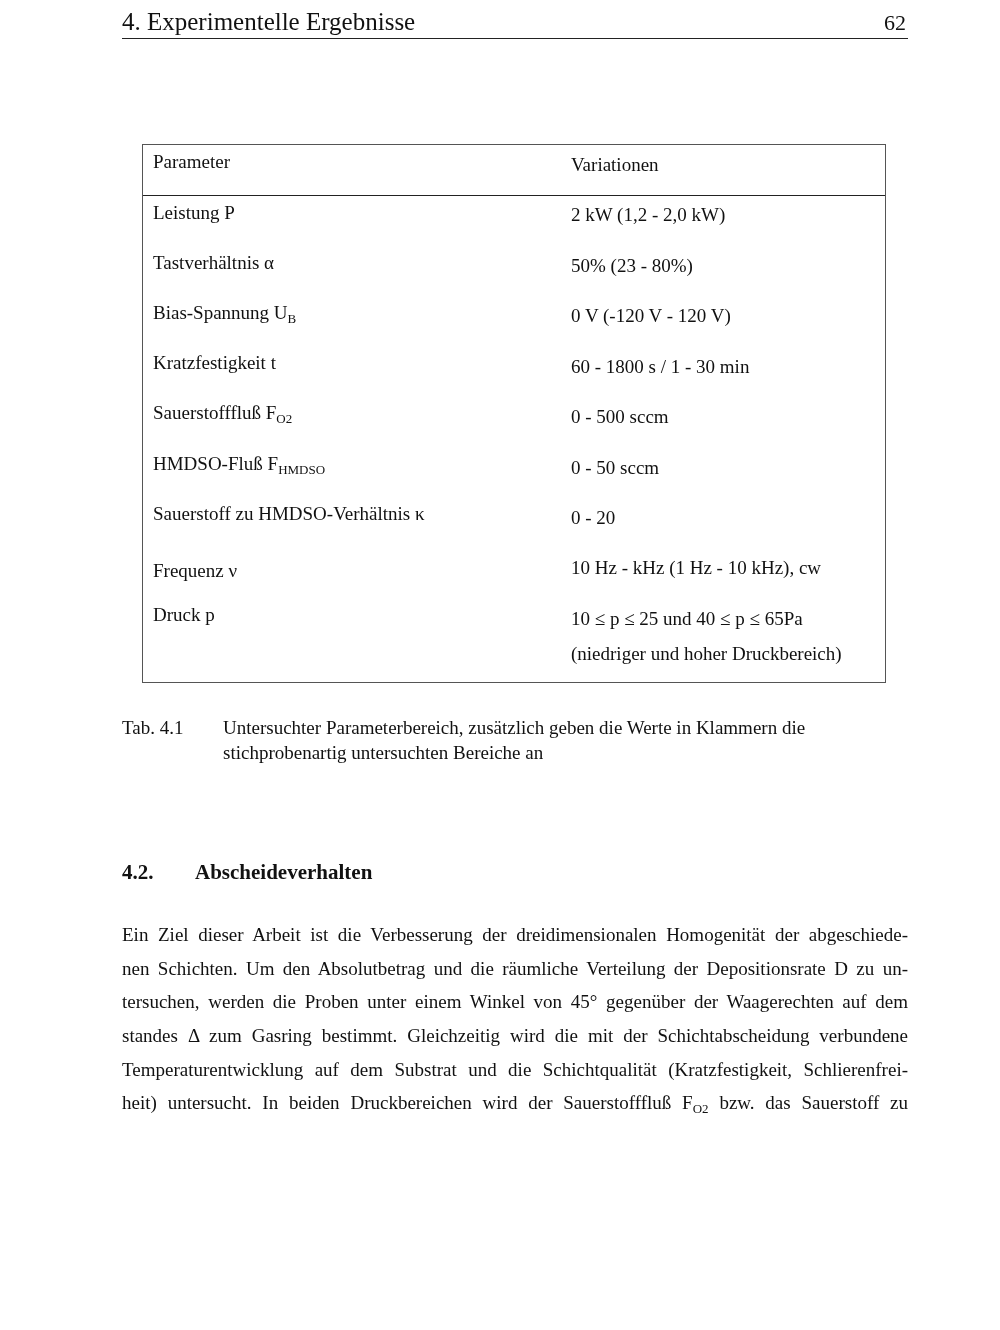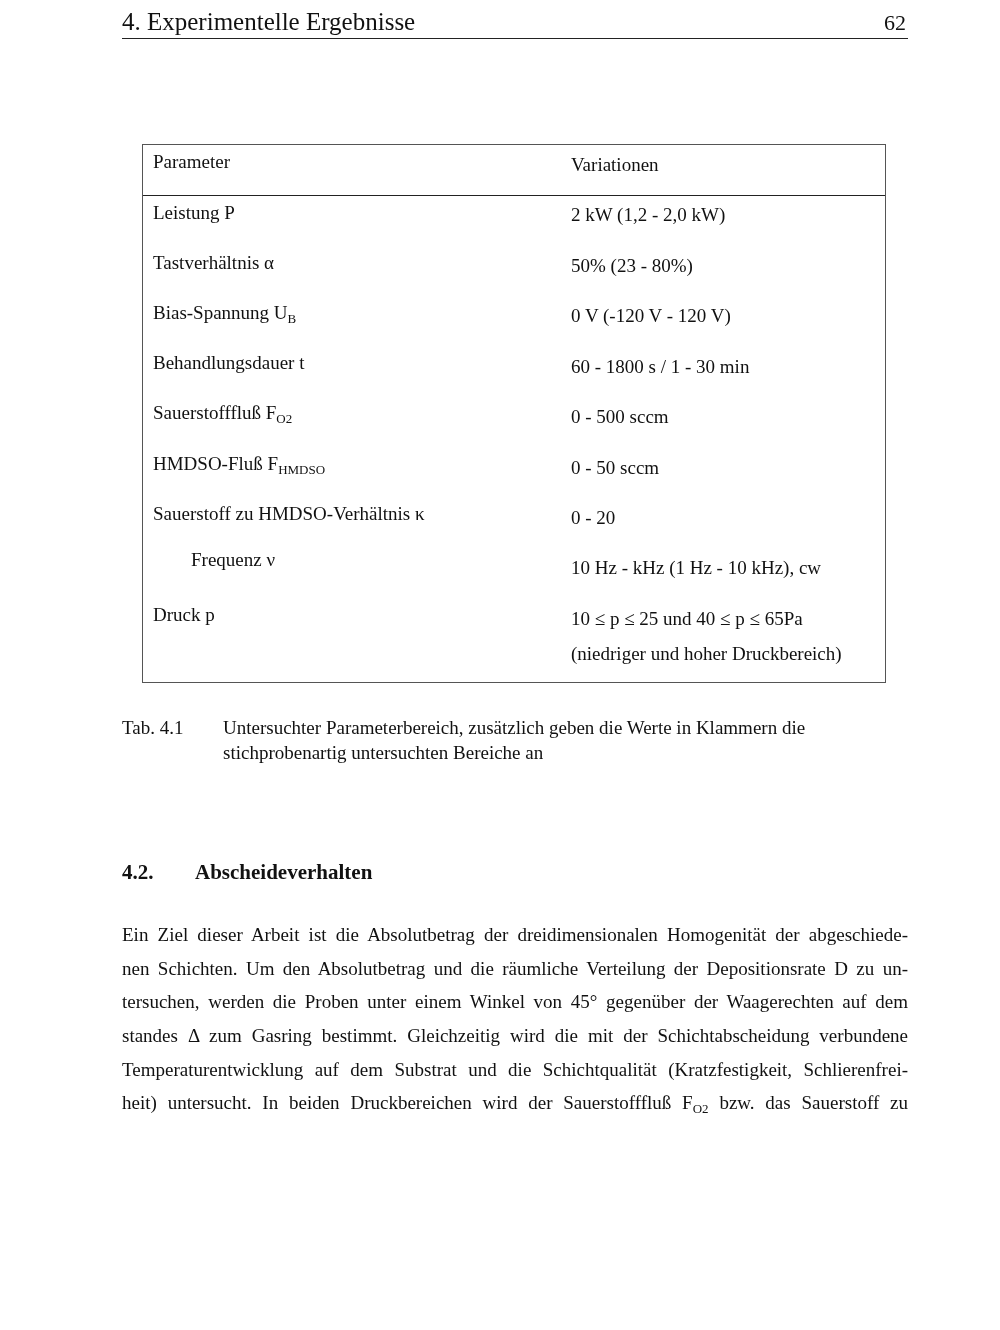--- a/index.html
+++ b/index.html
@@ -138,56 +138,56 @@
   </div>
   <div>
     <span class="cell col-param" style="top:107px;"><span>Tastverhältnis α</span></span>
     <span class="cell col-var" style="top:110px;">50% (23 - 80%)</span>
   </div>
   <div>
     <span class="cell col-param" style="top:157px;"><span>Bias-Spannung U</span><sub>B</sub></span>
     <span class="cell col-var" style="top:160px;">0 V (-120 V - 120 V)</span>
   </div>
   <div>
-    <span class="cell col-param" style="top:207px;"><span>Behandlungsdauer t</span></span>
+    <span class="cell col-param" style="top:207px;"><span>Kratzfestigkeit t</span></span>
     <span class="cell col-var" style="top:211px;">60 - 1800 s / 1 - 30 min</span>
   </div>
   <div>
     <span class="cell col-param" style="top:257px;"><span>Sauerstofffluß F</span><sub>O2</sub></span>
     <span class="cell col-var" style="top:261px;">0 - 500 sccm</span>
   </div>
   <div>
     <span class="cell col-param" style="top:308px;"><span>HMDSO-Fluß F</span><sub>HMDSO</sub></span>
     <span class="cell col-var" style="top:312px;">0 - 50 sccm</span>
   </div>
   <div>
     <span class="cell col-param" style="top:358px;"><span>Sauerstoff zu HMDSO-Verhältnis κ</span></span>
     <span class="cell col-var" style="top:362px;">0 - 20</span>
   </div>
   <div>
-    <span class="cell col-param" style="top:404px;margin-left:38px;"><span>Frequenz ν</span></span>
+    <span class="cell col-param" style="top:415px;"><span>Frequenz ν</span></span>
     <span class="cell col-var" style="top:412px;">10 Hz - kHz (1 Hz - 10 kHz), cw</span>
   </div>
   <div>
     <span class="cell col-param" style="top:459px;"><span>Druck p</span></span>
     <span class="cell col-var" style="top:463px;">10 ≤ p ≤ 25 und 40 ≤ p ≤ 65Pa</span>
     <span class="cell col-var" style="top:498px;">(niedriger und hoher Druckbereich)</span>
   </div>
 </div>
 
 <div class="caption">
   <span class="cap-label">Tab. 4.1</span>
   <span class="cap-text">Untersuchter Parameterbereich, zusätzlich geben die Werte in Klammern die stichprobenartig untersuchten Bereiche an</span>
 </div>
 
 <div class="section-heading">
   <span class="num">4.2.</span>
   <span class="title">Abscheideverhalten</span>
 </div>
 
 <div class="body-text">
-  <span class="line">Ein Ziel dieser Arbeit ist die Absolutbetrag der dreidimensionalen Homogenität der abgeschiede-</span>
+  <span class="line">Ein Ziel dieser Arbeit ist die Verbesserung der dreidimensionalen Homogenität der abgeschiede-</span>
   <span class="line">nen Schichten. Um den Absolutbetrag und die räumliche Verteilung der Depositionsrate D zu un-</span>
   <span class="line">tersuchen, werden die Proben unter einem Winkel von 45° gegenüber der Waagerechten auf dem</span>
   <span class="line">standes Δ zum Gasring bestimmt. Gleichzeitig wird die mit der Schichtabscheidung verbundene</span>
   <span class="line">Temperaturentwicklung auf dem Substrat und die Schichtqualität (Kratzfestigkeit, Schlierenfrei-</span>
   <span class="line"><span>heit) untersucht. In beiden Druckbereichen wird der Sauerstofffluß F</span><sub>O2</sub><span> bzw. das Sauerstoff zu</span></span>
 </div>
 
 </body></html>

